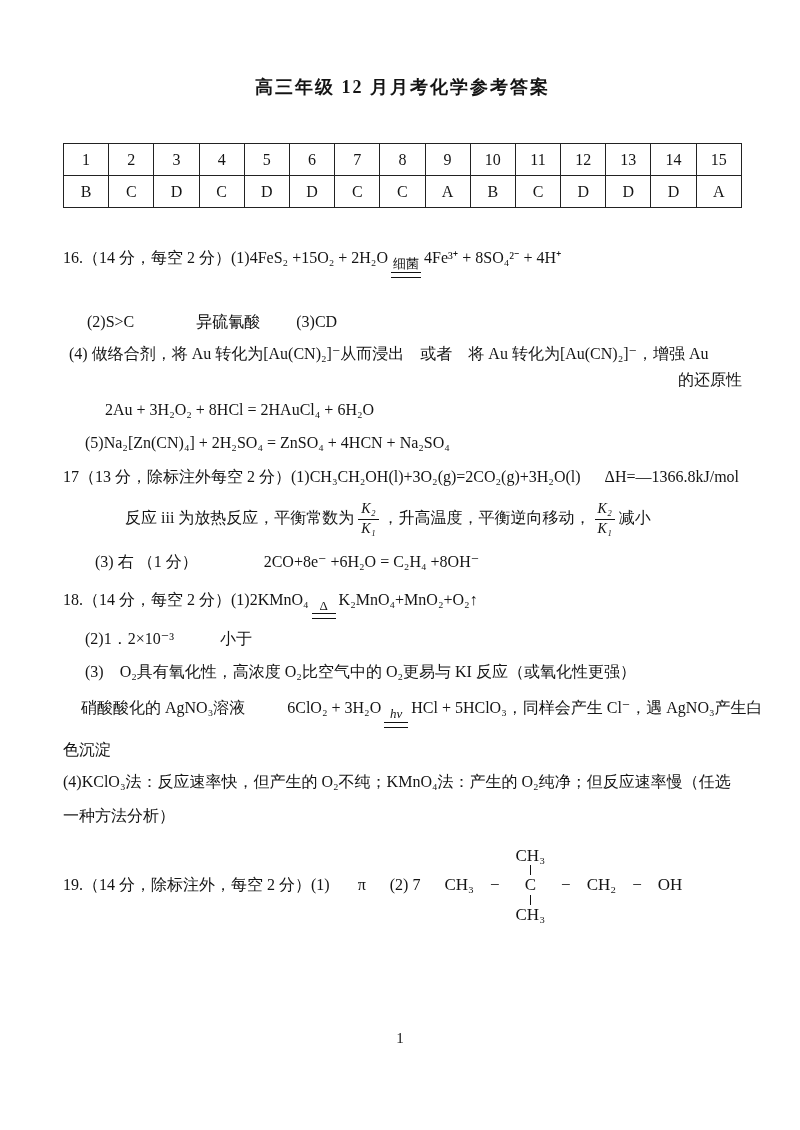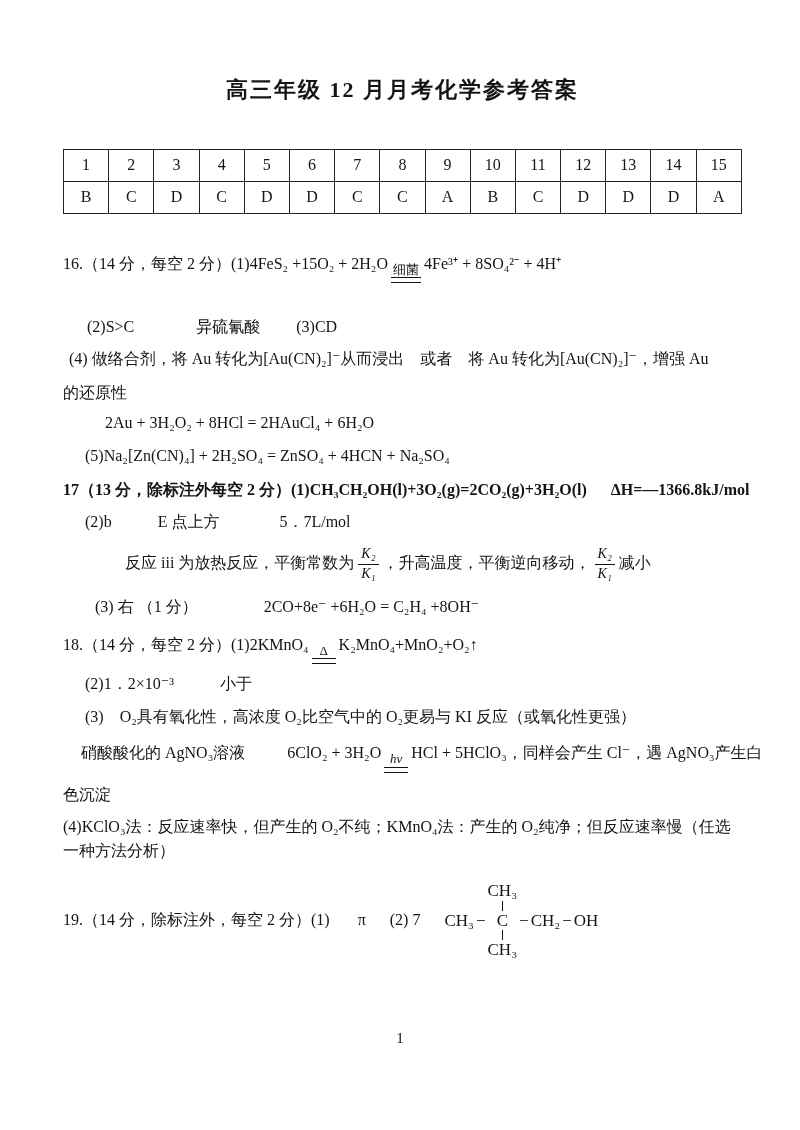--- a/index.html
+++ b/index.html
@@ -2,21 +2,21 @@
 <html><head>
 <meta charset="utf-8">
 <style>
   html,body{margin:0;padding:0;background:#e8e8e8;}
   .page{
     position:relative;width:800px;height:1130px;background:#ffffff;
     font-family:"Liberation Serif","DejaVu Serif",serif;color:#141414;
     font-size:16px;margin:0 auto;overflow:hidden;
   }
   .inner{padding:76px 58px 0 63px;}
-  .title{text-align:center;font-size:22px;font-weight:bold;letter-spacing:2px;line-height:1.3;}
+  .title{text-align:center;font-size:18px;font-weight:bold;letter-spacing:2px;line-height:1.3;}
   table.ans-table{width:100%;border-collapse:collapse;table-layout:fixed;margin-top:44px;}
   table.ans-table td{
     border:1.5px solid #222;text-align:center;height:31px;
     font-size:16px;padding:0;
   }
   .line{line-height:24px;white-space:nowrap;}
   
   .g24{display:inline-block;width:24px;} .g28{display:inline-block;width:28px;}
   .g36{display:inline-block;width:36px;} .g42{display:inline-block;width:42px;}
   .g46{display:inline-block;width:46px;} .g60{display:inline-block;width:60px;}
@@ -27,21 +27,21 @@
   .rxn .cond.it{font-style:italic;}
   .rxn .dline{align-self:stretch;min-width:24px;height:4px;border-top:1.6px solid #111;border-bottom:1.6px solid #111;}
   
   .frac{display:inline-flex;flex-direction:column;align-items:center;vertical-align:middle;
         font-style:italic;font-size:14px;line-height:1.2;margin:0 4px;}
   .frac .num{border-bottom:1.2px solid #111;padding:0 3px 1px;text-align:right;}
   .frac .den{padding-top:1px;}
   
   .q19row{display:flex;align-items:center;}
   .mol{display:inline-grid;grid-template-columns:repeat(7,max-content);
-       justify-items:center;align-items:center;font-size:17px;line-height:1.15;column-gap:1px;}
+       justify-items:center;align-items:center;font-size:17px;line-height:1.15;column-gap:15px;}
   .mol .bondh{padding:0 1px;}
   .vbond{width:1.5px;height:10px;background:#111;}
   .pagenum{position:absolute;left:0;right:0;top:1030px;text-align:center;font-size:15px;}
 </style>
 </head>
 <body>
 
 <div class="page">
   <div class="inner">
 
@@ -93,35 +93,32 @@
         </span><span>4Fe³⁺ + 8SO₄²⁻ + 4H⁺</span>
     </div>
 
     <div class="line" style="margin-top:32px;margin-left:24px;">
       <span>(2)S&gt;C</span><span class="g62"></span><span>异硫氰酸</span><span class="g36"></span><span>(3)CD</span>
     </div>
 
     <div class="line" style="margin-top:8px;margin-left:6px;">
       <span>(4) 做络合剂，将 Au 转化为[Au(CN)₂]⁻从而浸出　或者　将 Au 转化为[Au(CN)₂]⁻，增强 Au</span>
     </div>
-    <div class="line" style="margin-top:10px;">
+    <div class="line" style="margin-top:2px;text-align:right;">
       <span>的还原性</span>
     </div>
     <div class="line" style="margin-top:6px;margin-left:42px;">
       <span>2Au + 3H₂O₂ + 8HCl = 2HAuCl₄ + 6H₂O</span>
     </div>
     <div class="line" style="margin-top:9px;margin-left:22px;">
       <span>(5)Na₂[Zn(CN)₄] + 2H₂SO₄ = ZnSO₄ + 4HCN + Na₂SO₄</span>
     </div>
 
-    <div class="line" style="margin-top:10px;font-weight:bold;">
+    <div class="line" style="margin-top:10px;">
       <span>17（13 分，除标注外每空 2 分）(1)CH₃CH₂OH(l)+3O₂(g)=2CO₂(g)+3H₂O(l)</span><span class="g24"></span><span>ΔH=—1366.8kJ/mol</span>
-    </div>
-    <div class="line" style="margin-top:8px;margin-left:22px;">
-      <span>(2)b</span><span class="g46"></span><span>E 点上方</span><span class="g60"></span><span>5．7L/mol</span>
     </div>
     <div class="line" style="margin-top:12px;margin-left:62px;">
       <span>反应 iii 为放热反应，平衡常数为</span><span class="frac">
           <span class="num">K₂</span>
           <span class="den">K₁</span>
         </span><span>，升高温度，平衡逆向移动，</span><span class="frac">
           <span class="num">K₂</span>
           <span class="den">K₁</span>
         </span><span>减小</span>
     </div>
@@ -146,21 +143,21 @@
           <span class="cond it">hv</span>
           <span class="dline"></span>
         </span><span>HCl + 5HClO₃，同样会产生 Cl⁻，遇 AgNO₃产生白</span>
     </div>
     <div class="line" style="margin-top:10px;font-family:Liberation Serif, serif;">
       <span>色沉淀</span>
     </div>
     <div class="line" style="margin-top:8px;">
       <span>(4)KClO₃法：反应速率快，但产生的 O₂不纯；KMnO₄法：产生的 O₂纯净；但反应速率慢（任选</span>
     </div>
-    <div class="line" style="">
+    <div class="line" style="margin-top:10px;">
       <span>一种方法分析）</span>
     </div>
 
     <div class="q19row" style="margin-top:18px;">
       <span>19.（14 分，除标注外，每空 2 分）(1)</span>
       <span class="g28"></span>
       <span>π</span>
       <span class="g24"></span>
       <span>(2) 7</span>
       <span class="g24"></span>

